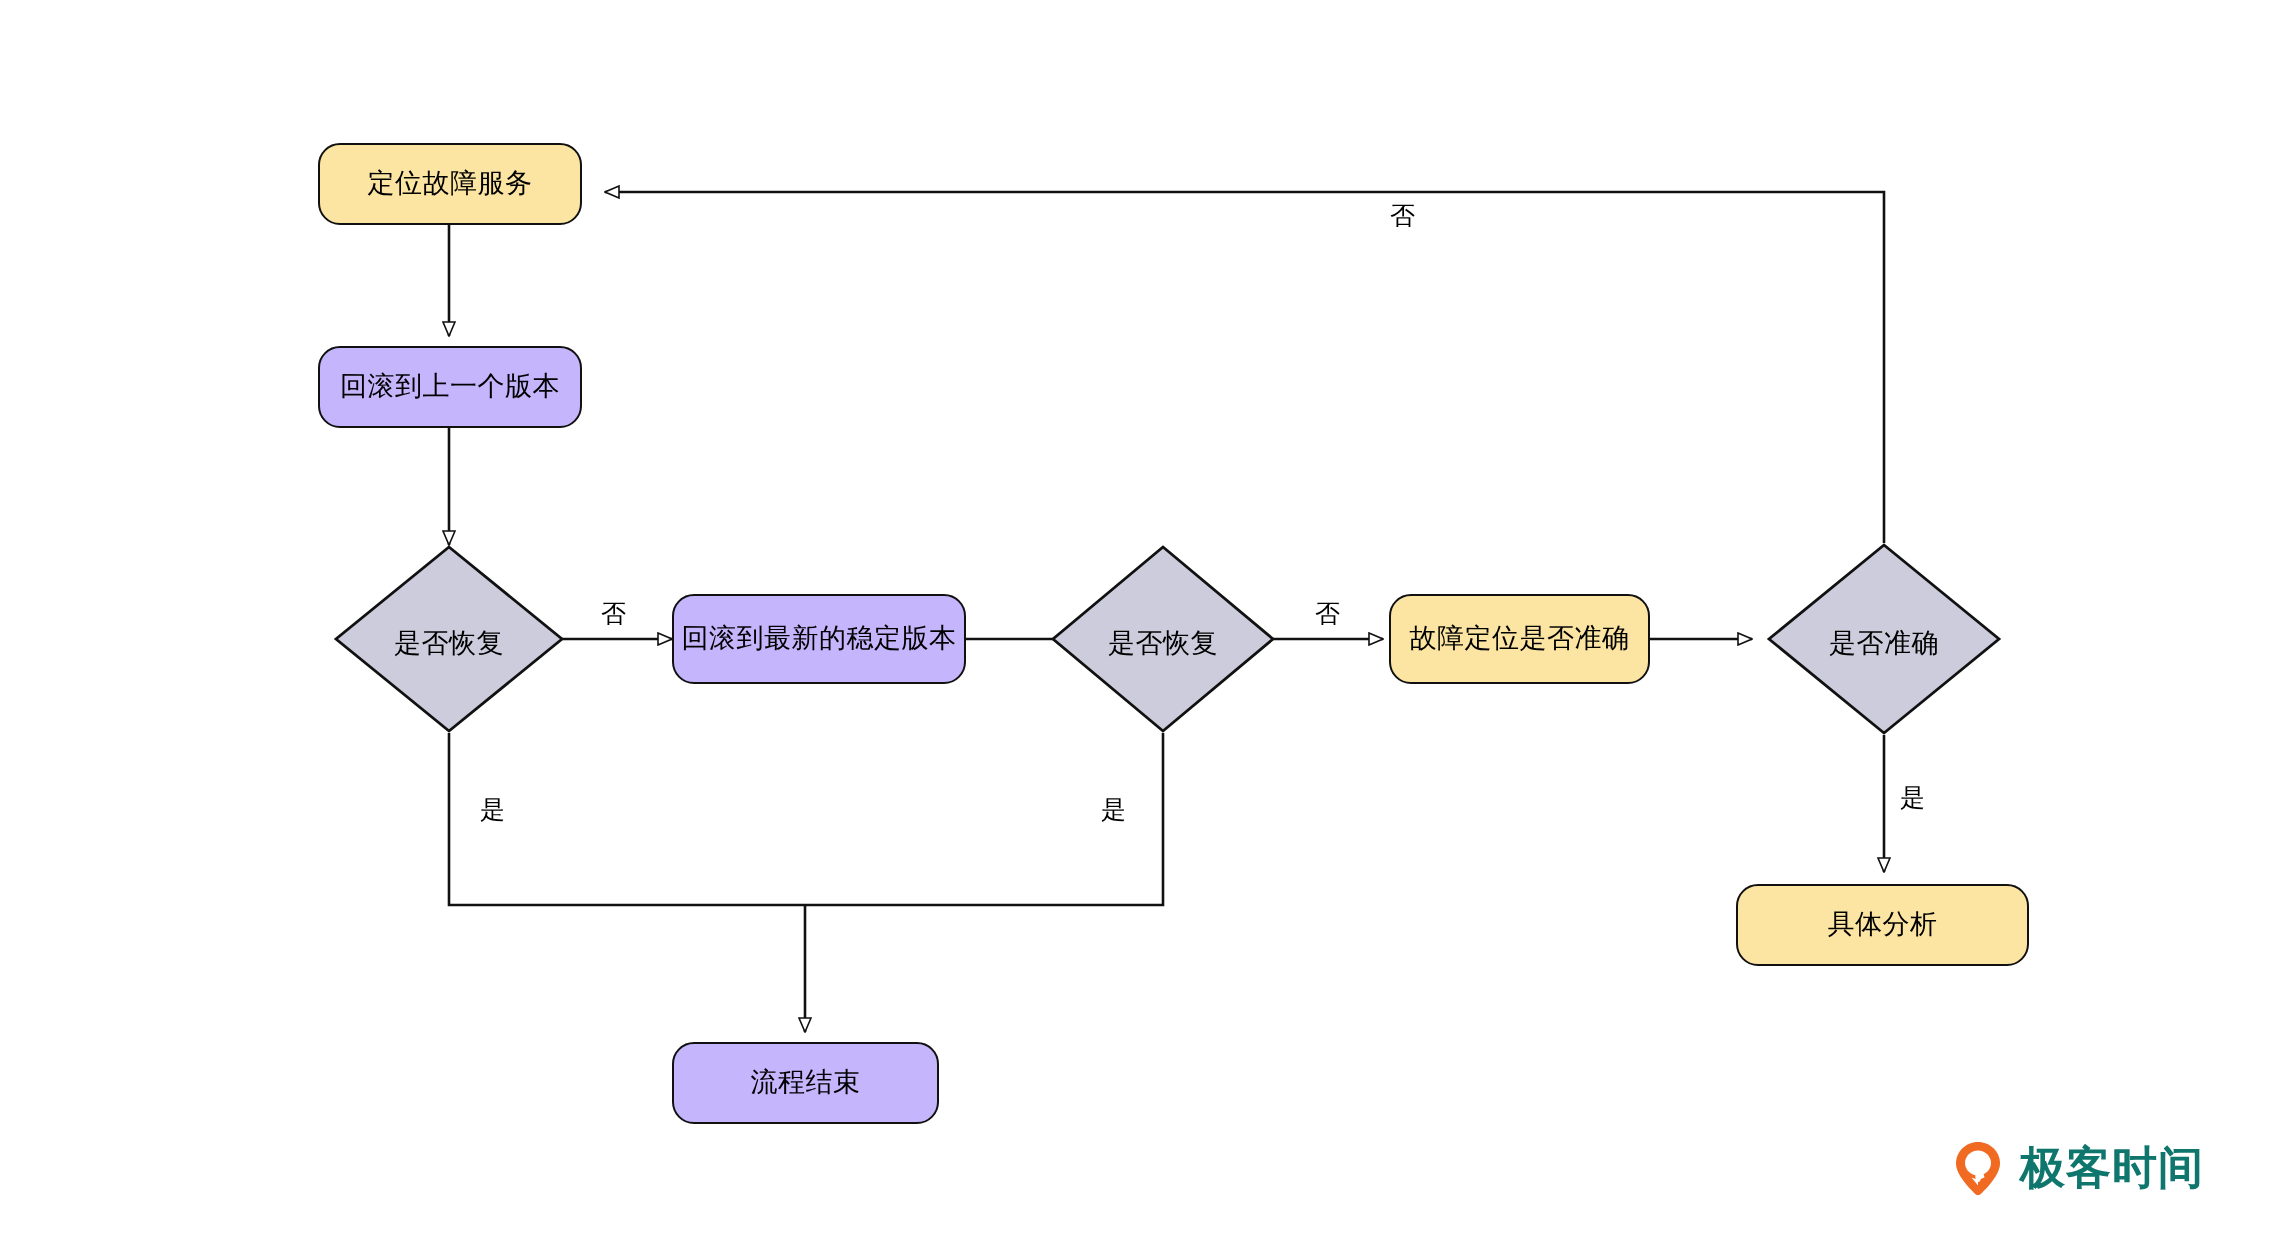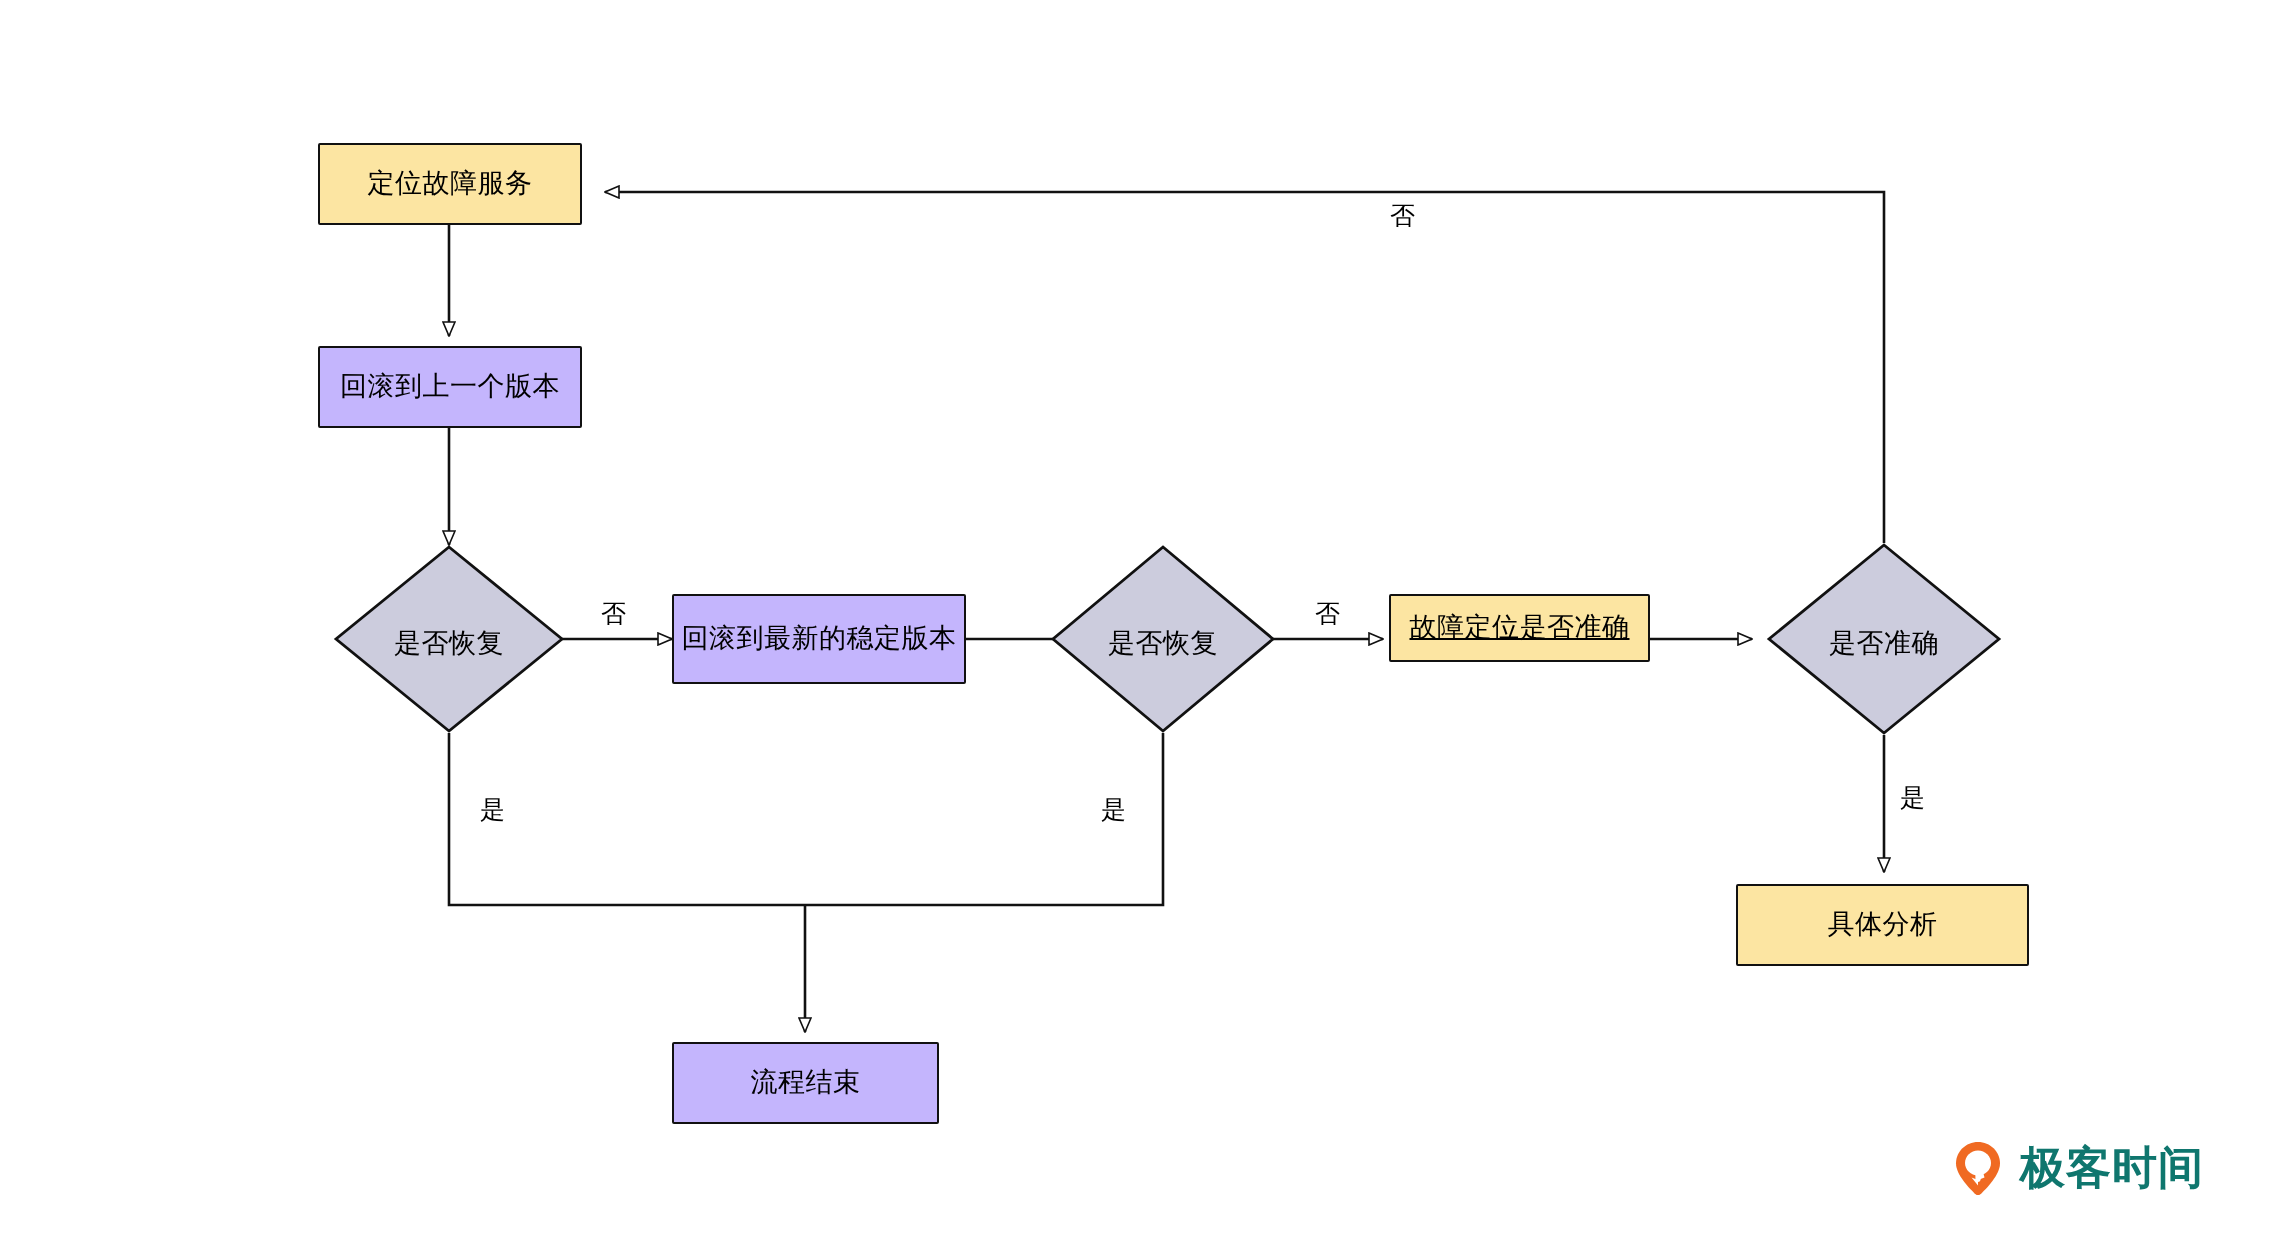--- a/index.html
+++ b/index.html
@@ -34,21 +34,21 @@
     justify-content: center;
     text-align: center;
     color: #000000;
     font-size: 27px;
     line-height: 1.25;
     letter-spacing: 0.5px;
     white-space: nowrap;
   }
   .node.rect {
     border: 2.5px solid #111111;
-    border-radius: 2px;
+    border-radius: 22px;
   }
   .node.yellow { background: #FCE5A2; }
   .node.blue   { background: #c4b5fd; }
 
   .diamond-wrap {
     position: absolute;
   }
   .diamond-wrap svg {
     position: absolute;
     left: 0;
@@ -152,21 +152,21 @@
     <span>回滚到最新的稳定版本</span>
   </div>
 
   <div class="diamond-wrap" style="left:1051px; top:545px; width:224px; height:188px;">
     <svg width="224" height="188" viewBox="0 0 224 188" xmlns="http://www.w3.org/2000/svg">
       <polygon points="112,2 222,94 112,186 2,94" fill="#CCCCDD" stroke="#111111" stroke-width="2.8"></polygon>
     </svg>
     <div class="diamond-label">是否恢复</div>
   </div>
 
-  <div class="node rect yellow" style="left:1389px; top:594px; width:261px; height:68px;text-decoration:underline;">
+  <div class="node rect yellow" style="left:1389px; top:594px; width:261px; height:90px;">
     <span>故障定位是否准确</span>
   </div>
 
   <div class="diamond-wrap" style="left:1767px; top:543px; width:234px; height:192px;">
     <svg width="234" height="192" viewBox="0 0 234 192" xmlns="http://www.w3.org/2000/svg">
       <polygon points="117,2 232,96 117,190 2,96" fill="#CCCCDD" stroke="#111111" stroke-width="2.8"></polygon>
     </svg>
     <div class="diamond-label">是否准确</div>
   </div>
 

